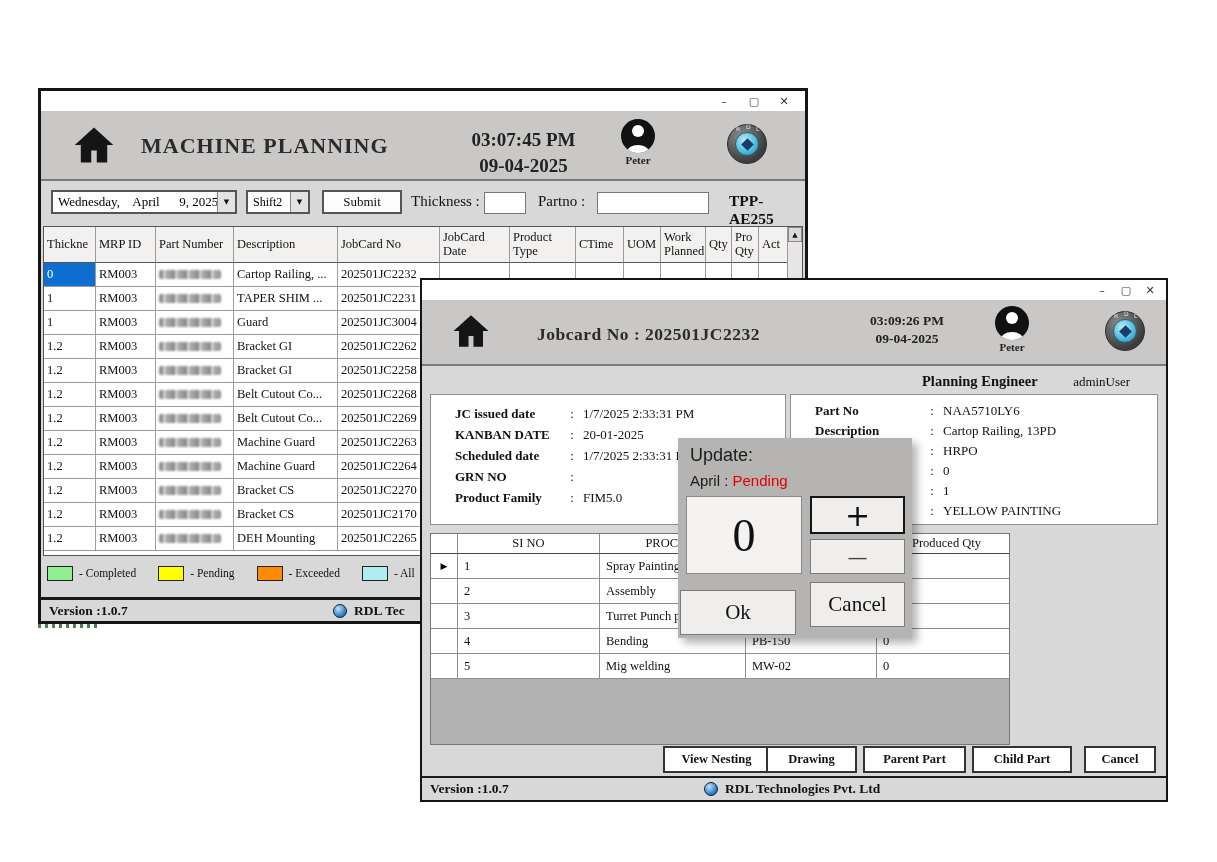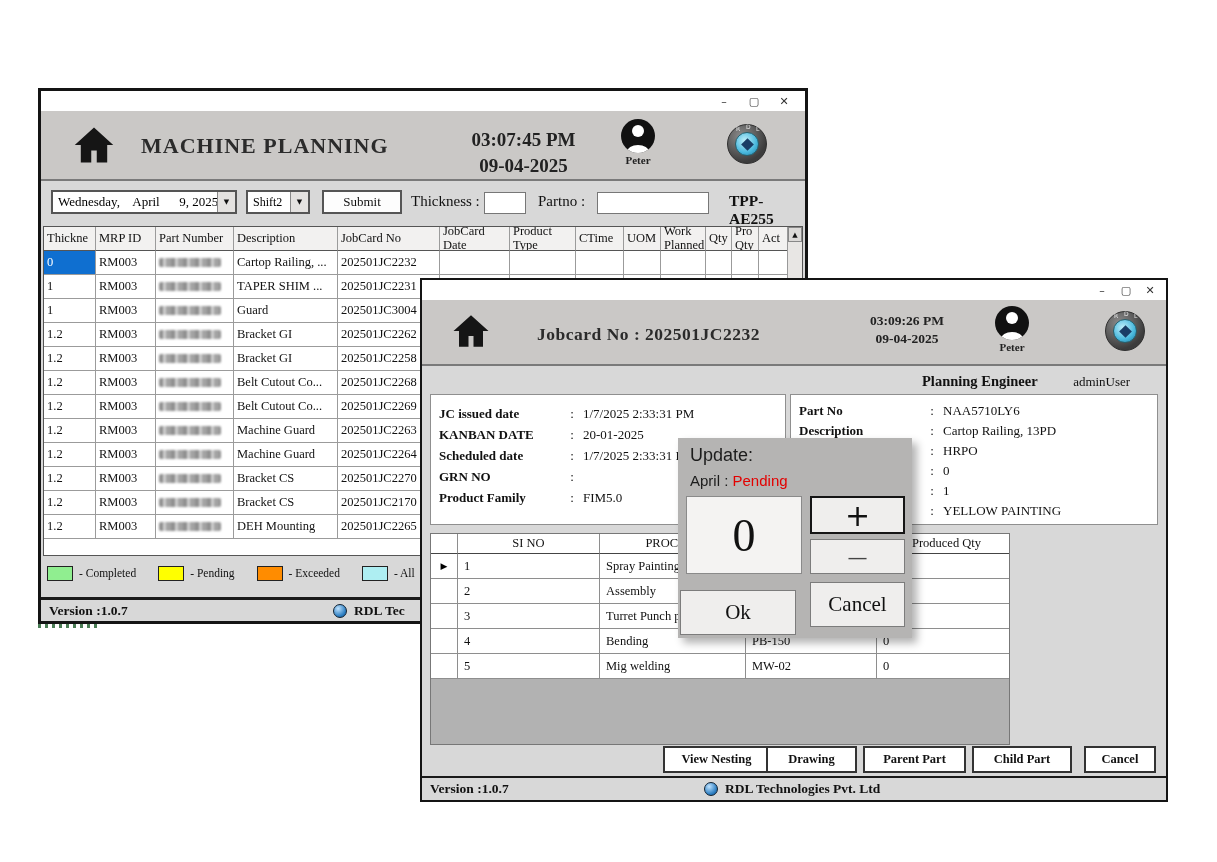--- a/index.html
+++ b/index.html
@@ -38,21 +38,21 @@
             font-family:"DejaVu Sans",sans-serif; }
   .push-btn { position:absolute; height:24px; background:#fdfdfd; border:2px solid #555;
               font-family:"Liberation Serif",serif; font-size:13px; color:#111;
               display:flex; align-items:center; justify-content:center; }
   .lbl { position:absolute; font-size:15px; color:#111; }
   .textfield { position:absolute; height:22px; background:#fff; border:1px solid #777; }
 
   .grid-head, .grid-row { display:grid; grid-template-columns:52px 60px 78px 104px 102px 70px 66px 48px 37px 45px 26px 27px 30px; }
   .gcell { border-right:1px solid #9b9b9b; border-bottom:1px solid #9b9b9b; font-size:12.5px; color:#111;
            padding:1px 3px; overflow:hidden; white-space:nowrap; display:flex; align-items:center; }
-  .grid-head .gcell { white-space:normal; line-height:1.1; background:#f2f1f0; border-bottom:1px solid #555; height:24px; }
+  .grid-head .gcell { white-space:normal; line-height:1.1; background:#f2f1f0; border-bottom:1px solid #555; height:36px; }
   .grid-row .gcell { height:24px; background:#fff; }
   .cell-sel { background:#0f6fd0 !important; color:#fff !important; }
   .blurbar { width:62px; height:9px; border-radius:2px;
              background:repeating-linear-gradient(90deg,#8f8f8f 0 4px,#cfcfcf 4px 7px,#a3a3a3 7px 12px);
              filter:blur(1.3px); }
   .vscroll { position:absolute; top:0; right:0; width:15px; bottom:0; background:#e8e6e4; border-left:1px solid #999; }
   .vscroll .up { height:15px; background:#dcdad8; border:1px solid #888; display:flex; align-items:center; justify-content:center;
                  font-size:7px; font-family:"DejaVu Sans",sans-serif; color:#111; }
 
   .legend-row { position:absolute; display:flex; align-items:center; }
@@ -61,21 +61,21 @@
 
   .statusbar { position:absolute; left:0; right:0; height:24px; border-top:3px solid #1a1a1a; background:#d8d8d8; }
   .version { position:absolute; left:8px; top:3px; font-weight:bold; font-size:13.5px; color:#111; }
   .company { position:absolute; top:3px; display:flex; align-items:center; gap:7px; font-weight:bold; font-size:13.5px; color:#111; white-space:nowrap; }
   .globe { width:14px; height:14px; border-radius:50%; background:radial-gradient(circle at 35% 30%, #bfe3ff, #2e7fc2 65%, #0f4d85); border:1px solid #123; flex:none; }
 
   
   .eng-row { position:absolute; font-size:14px; color:#111; }
   .panel { position:absolute; background:#fff; border:1px solid #8f8f8f; }
   .panel-row { position:absolute; left:0; right:0; display:flex; font-size:13px; color:#111; }
-  .panel-row .plabel { width:130px; font-weight:bold; padding-left:8px; white-space:nowrap; }
+  .panel-row .plabel { width:130px; font-weight:bold; padding-left:24px; white-space:nowrap; }
   .panel-row .pcolon { width:22px; text-align:center; }
   .panel-row .pvalue { flex:1; white-space:nowrap; }
 
   .ptable { position:absolute; background:#b2b2b2; border:1px solid #777; overflow:hidden; }
   .phead, .prow { display:grid; grid-template-columns:27px 142px 146px 131px 140px 140px; }
   .pcell { border-right:1px solid #8e8e8e; border-bottom:1px solid #8e8e8e; background:#fff;
            font-size:12.5px; color:#111; overflow:hidden; white-space:nowrap; display:flex; align-items:center; padding:0 6px; }
   .phead .pcell { height:20px; justify-content:center; border-bottom:1px solid #444; }
   .prow .pcell { height:25px; }
   .pcell.ccenter { justify-content:center; }

